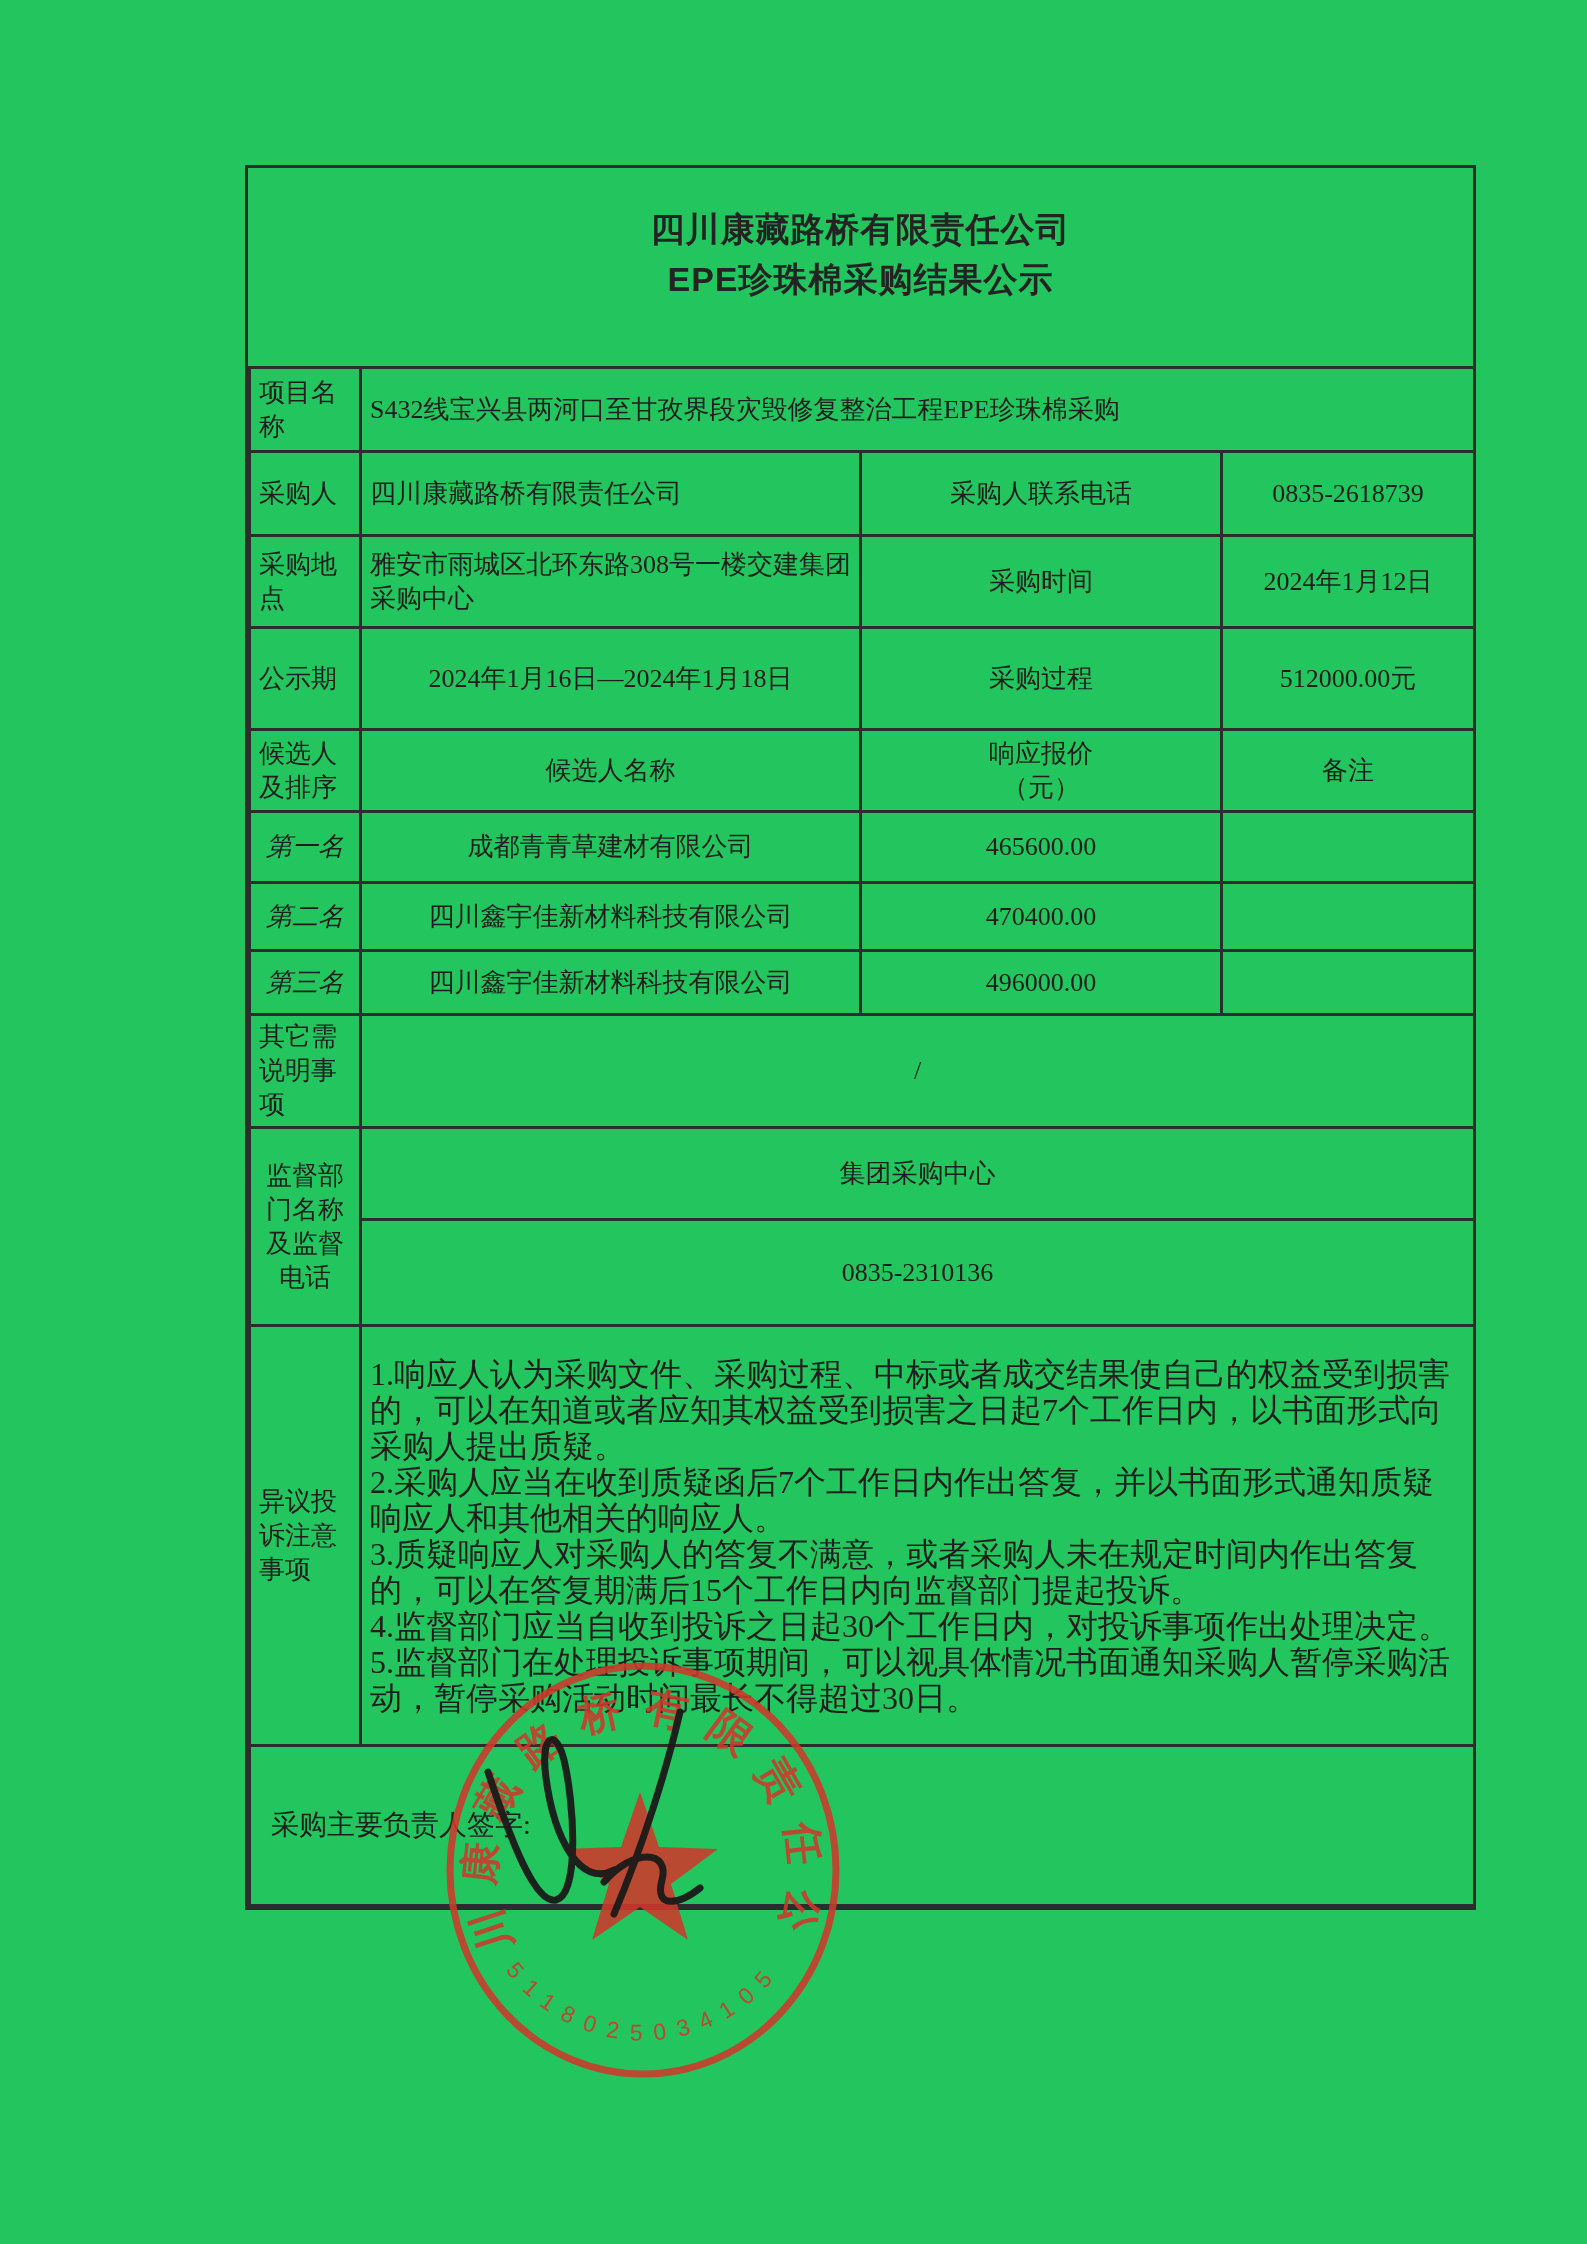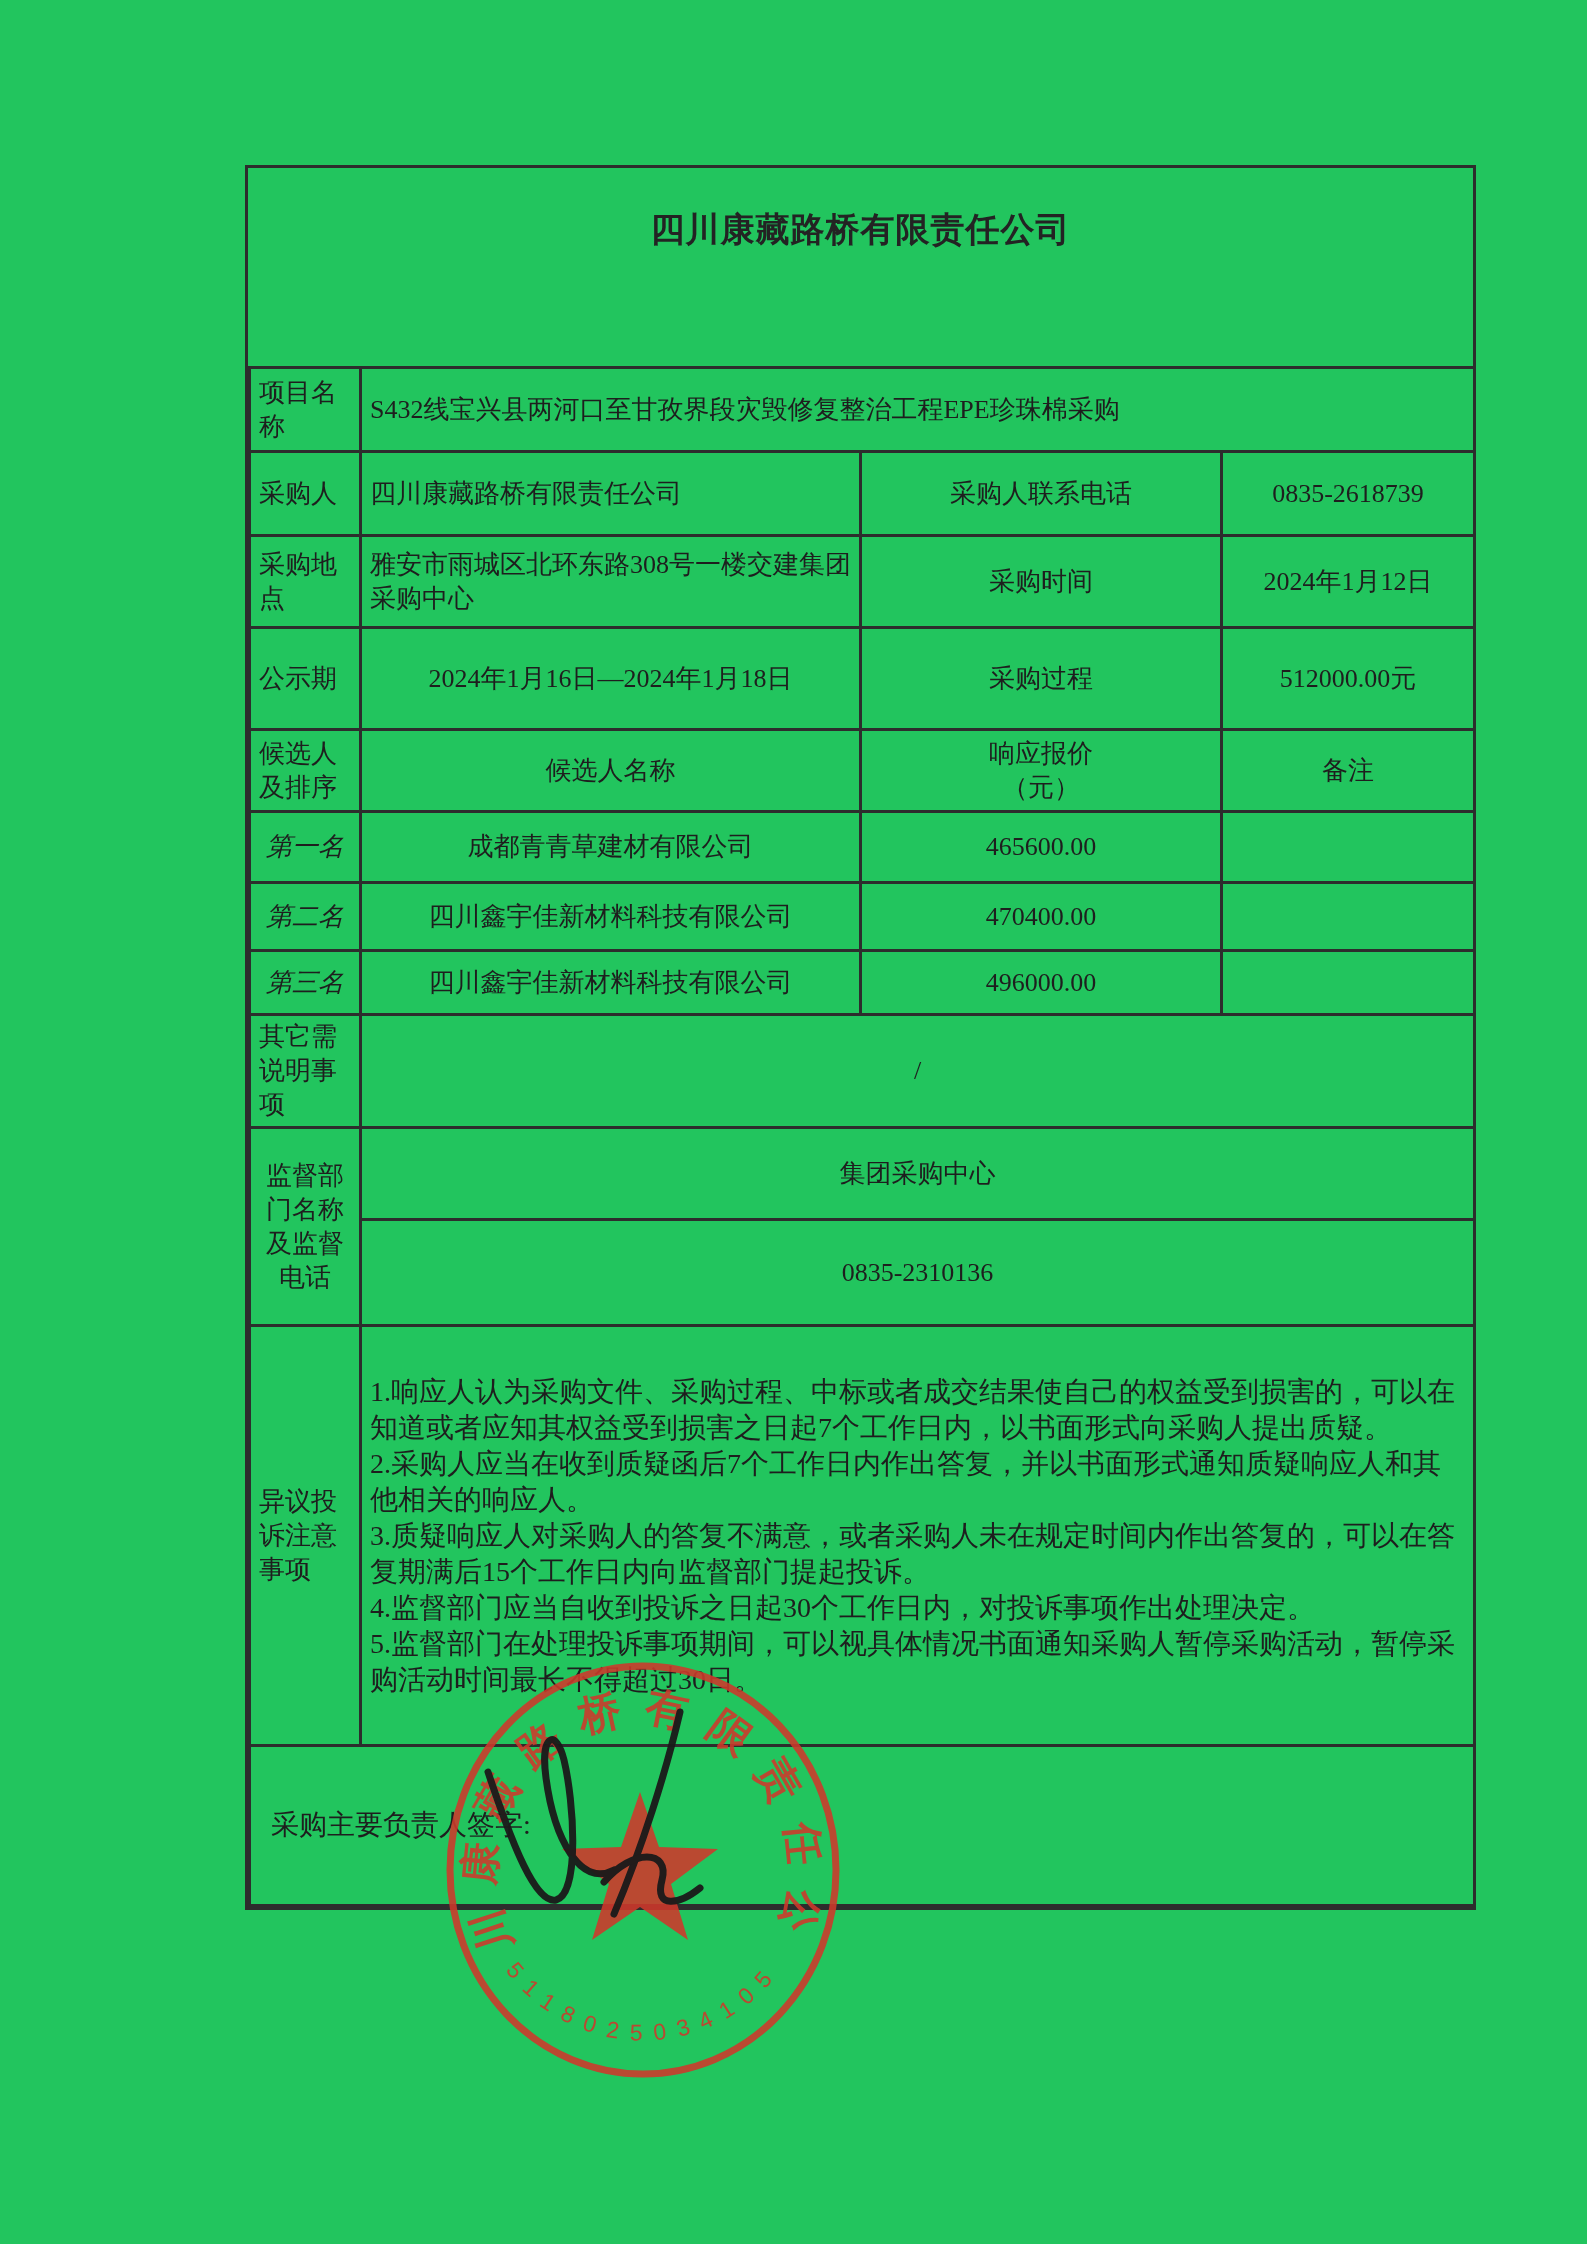--- a/index.html
+++ b/index.html
@@ -44,40 +44,41 @@
     vertical-align:middle;
     word-break:break-all;
   }
   col.c1{width:111px;}
   col.c2{width:500px;}
   col.c3{width:361px;}
   col.c4{width:253px;}
   .lbl{padding-left:7px;padding-right:7px;}
   .center{text-align:center;}
   .rank{text-align:center;font-style:italic;}
-  .notice p{margin:0;padding:0;font-size:28px;line-height:36px;}
+  .notice p{margin:0;padding:0;font-size:32px;line-height:36px;}
   .sig-row{height:160px;}
   .sig-label{font-size:28px;padding-left:12px;}
   .stamp{
     position:absolute;
     left:428px;top:1652px;
     width:430px;height:440px;
     pointer-events:none;
   }
   .seal-red{opacity:0.88;}
 </style>
 </head>
 <body>
 
 <div class="page">
 
   <div class="doc">
 
     <div class="title-block">
       <div>四川康藏路桥有限责任公司</div>
+      <div>EPE珍珠棉采购结果公示</div>
     </div>
 
     <table class="main">
       <colgroup>
           <col class="c1">
           <col class="c2">
           <col class="c3">
           <col class="c4">
         </colgroup>
 

